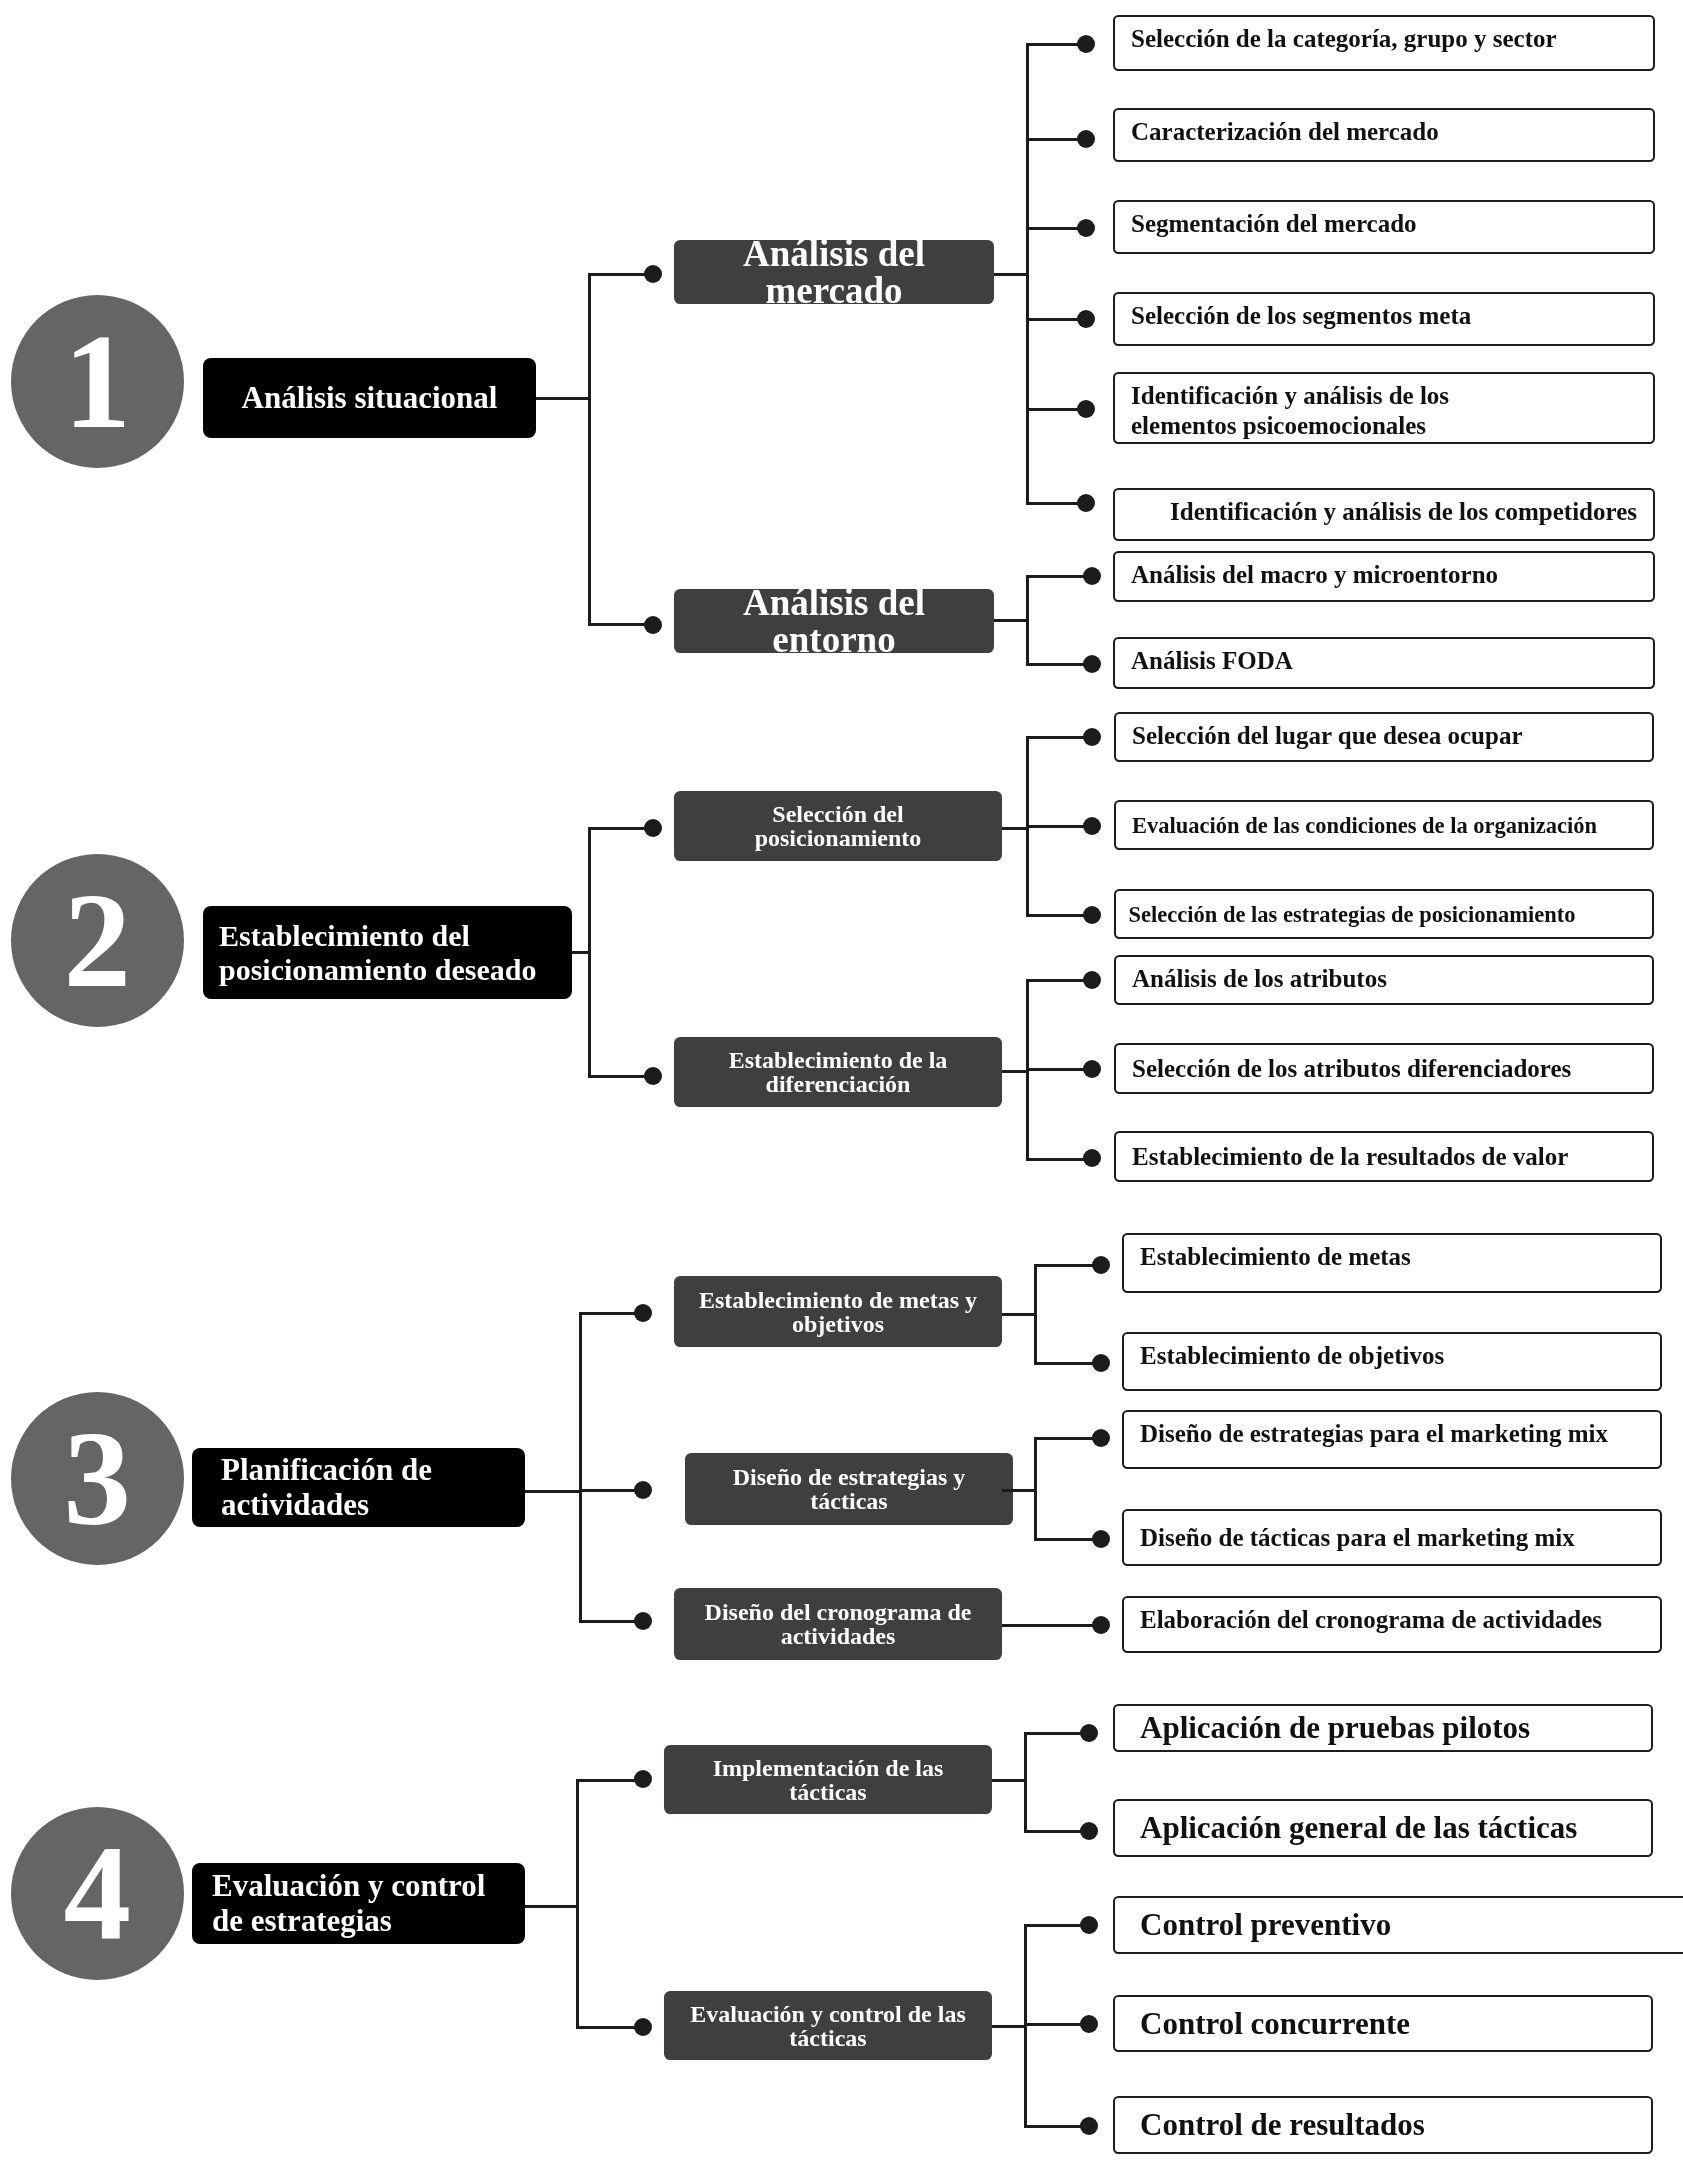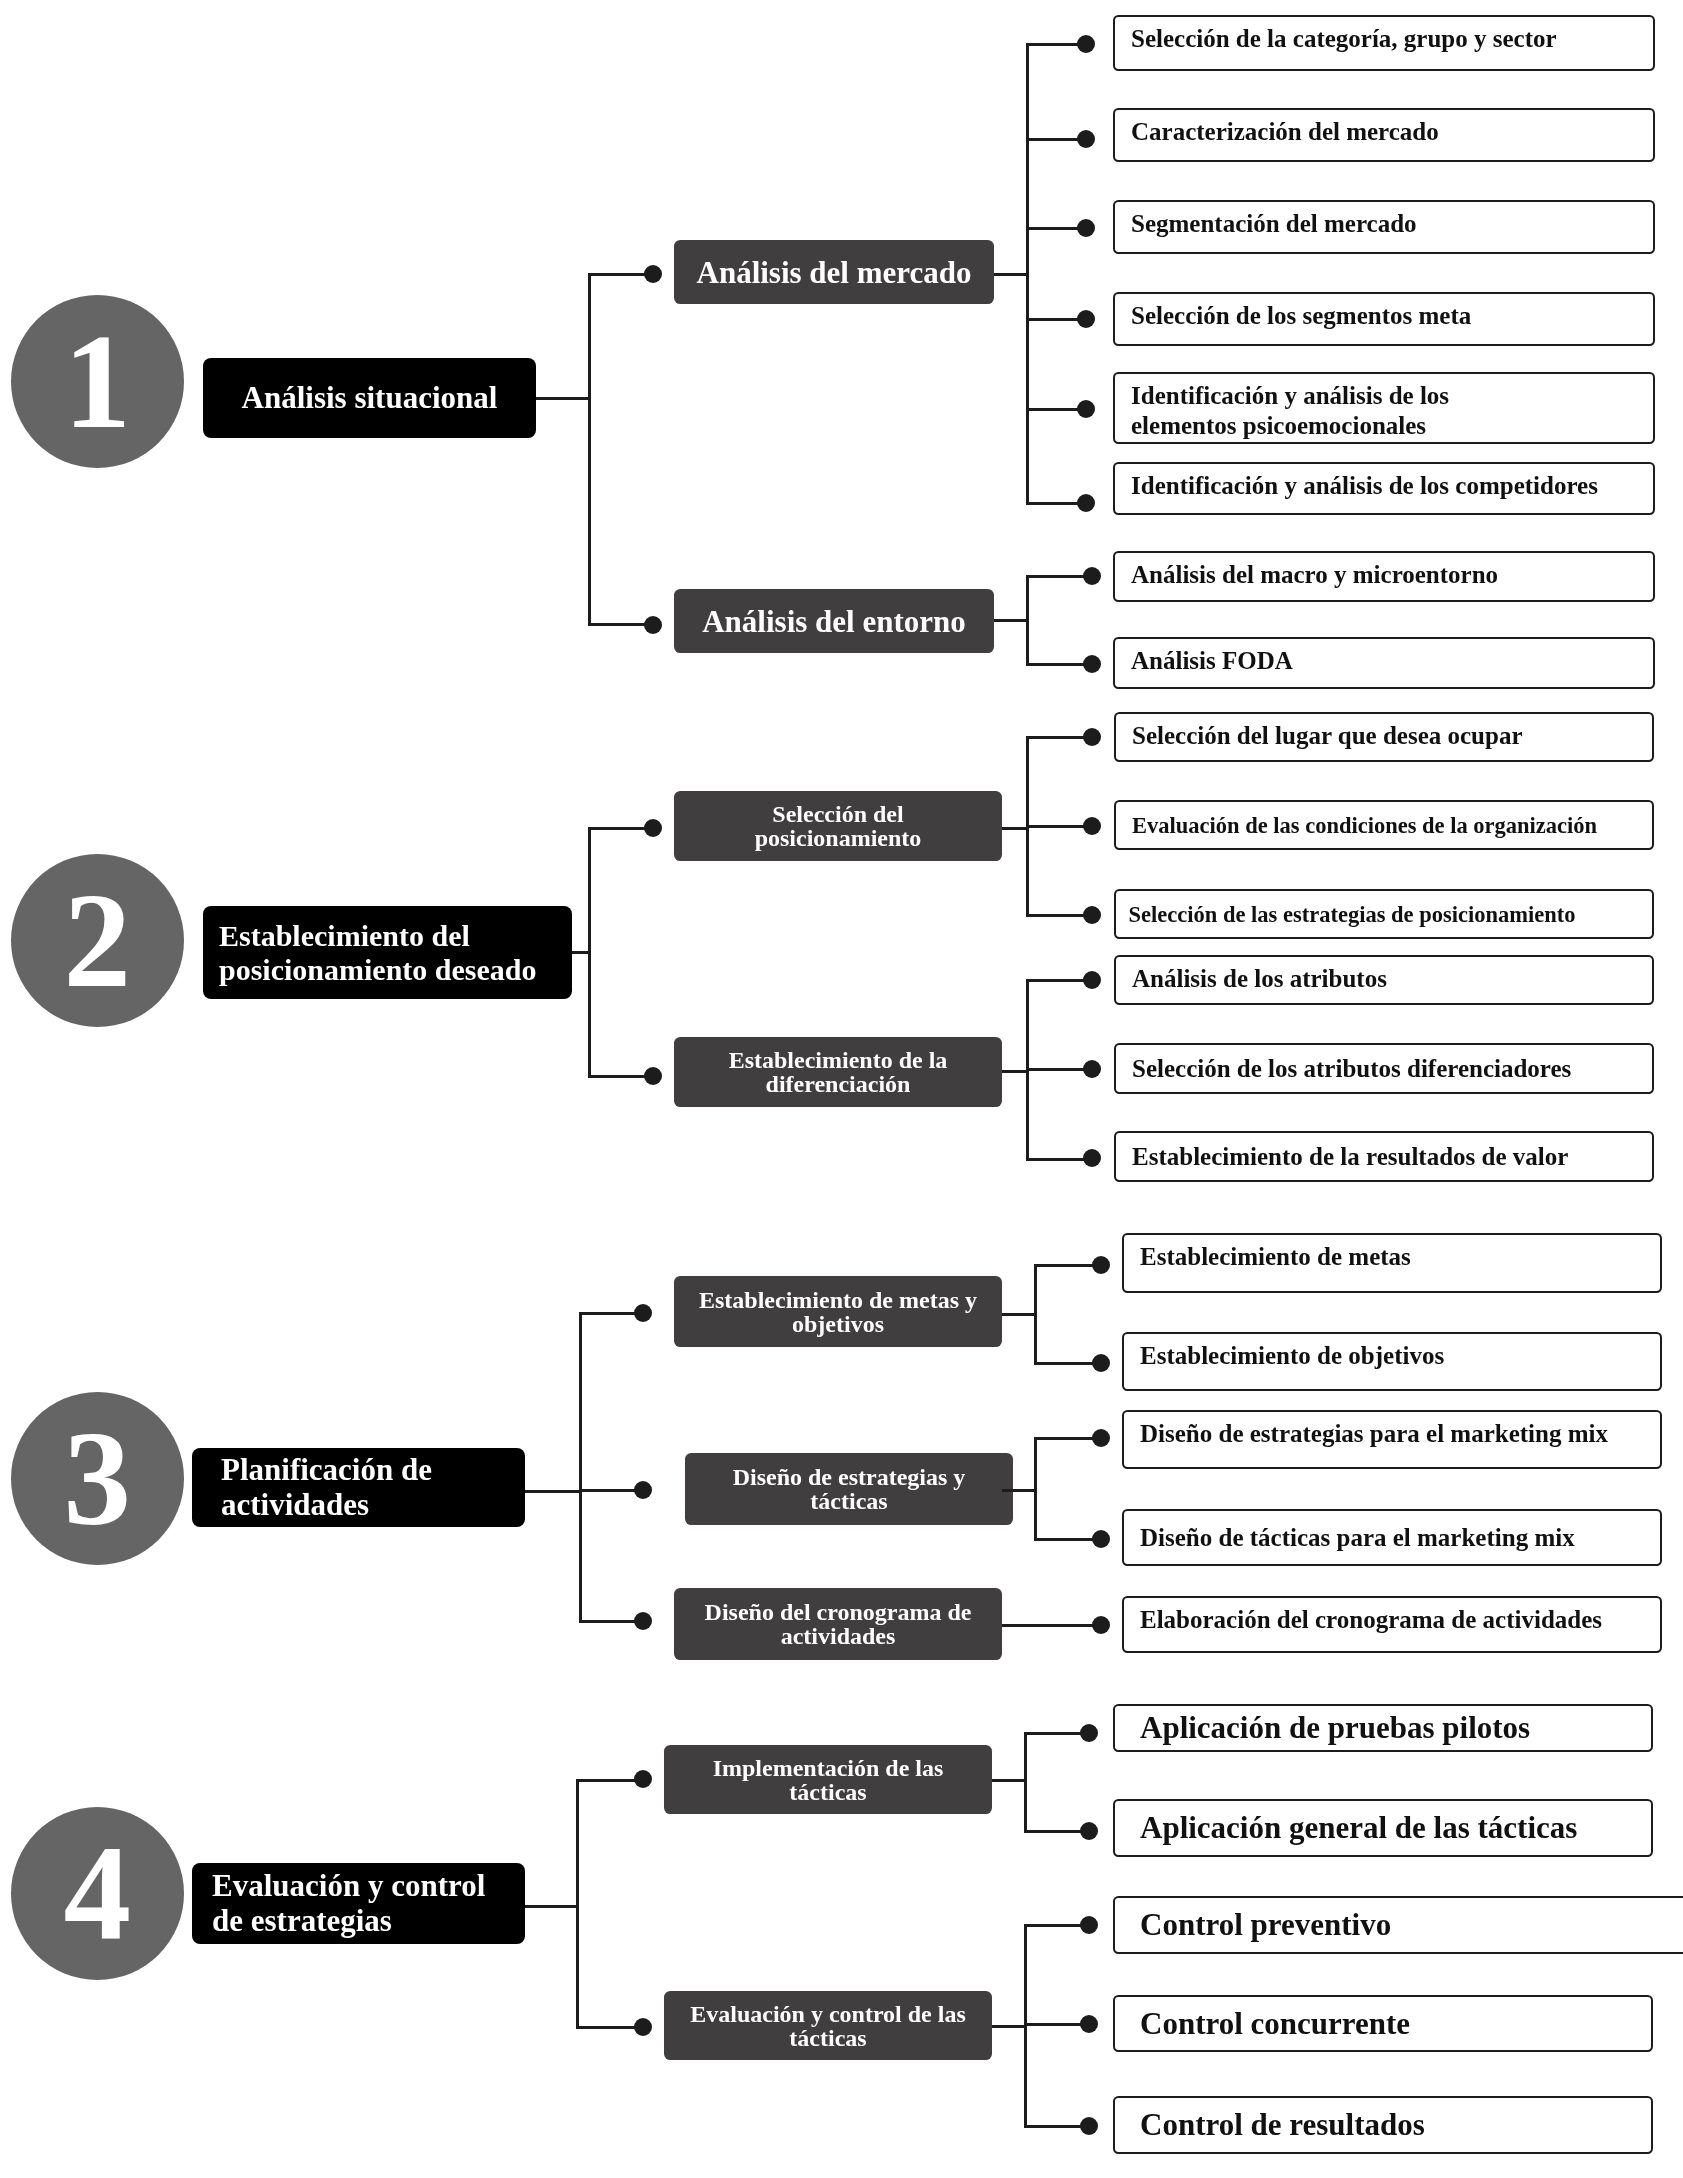--- a/index.html
+++ b/index.html
@@ -8,21 +8,21 @@
   .abs { position: absolute; box-sizing: border-box; }
   .circle { border-radius: 50%; background: #656565; color: #ffffff;
             display: flex; align-items: center; justify-content: center;
             font-size: 135px; font-weight: bold; line-height: 1; }
   .main { background: #000000; color: #ffffff; border-radius: 8px; font-weight: bold;
           display: flex; align-items: center; padding: 0 16px; font-size: 31px; line-height: 1.12; }
   .main.center { justify-content: center; text-align: center; }
   .mid { background: #403e3f; color: #ffffff; border-radius: 6.3px; font-weight: bold;
          display: flex; align-items: center; justify-content: center; text-align: center;
          font-size: 24px; line-height: 1.0; padding: 0 9px; }
-  .mid.big { font-size: 31px; }
+  .mid.big { font-size: 37px; }
   .leaf { background: #ffffff; border: 2.7px solid #1c1c1c; border-radius: 5.4px; color: #111;
           font-weight: bold; display: flex; align-items: center; padding: 0 16px;
           font-size: 25px; line-height: 1.2; }
   .leaf.top { align-items: flex-start; padding-top: 7.2px; }
   .leaf.large { font-size: 31px; padding-left: 25px; }
   .leaf.small { font-size: 22.5px; }
   .hl { background: #1c1c1c; height: 2.7px; }
   .vl { background: #1c1c1c; width: 2.7px; }
   .dot { width: 18px; height: 18px; border-radius: 50%; background: #1c1c1c; }
 </style>
@@ -74,21 +74,21 @@
     </div>
   <div class="abs leaf top" style="left:1113px;top:200px;width:542px;height:54px;">
       <span>Segmentación del mercado</span>
     </div>
   <div class="abs leaf top" style="left:1113px;top:292px;width:542px;height:54px;">
       <span>Selección de los segmentos meta</span>
     </div>
   <div class="abs leaf top" style="left:1113px;top:372px;width:542px;height:72px;padding-right:144px;">
       <span>Identificación y análisis de los elementos psicoemocionales</span>
     </div>
-  <div class="abs leaf top" style="left:1113px;top:462px;width:542px;height:53px;">
+  <div class="abs leaf top" style="left:1113px;top:488px;width:542px;height:53px;justify-content:flex-end;">
       <span>Identificación y análisis de los competidores</span>
     </div>
 
   <div class="abs hl" style="left:994px;top:619px;width:34px;"></div>
   <div class="abs vl" style="left:1026px;top:575px;height:90px;"></div>
   <div class="abs hl" style="left:1026px;top:575px;width:67px;"></div>
   <div class="abs hl" style="left:1026px;top:663px;width:67px;"></div>
   <div class="abs dot" style="left:1083px;top:567px;"></div>
   <div class="abs dot" style="left:1083px;top:655px;"></div>
 

